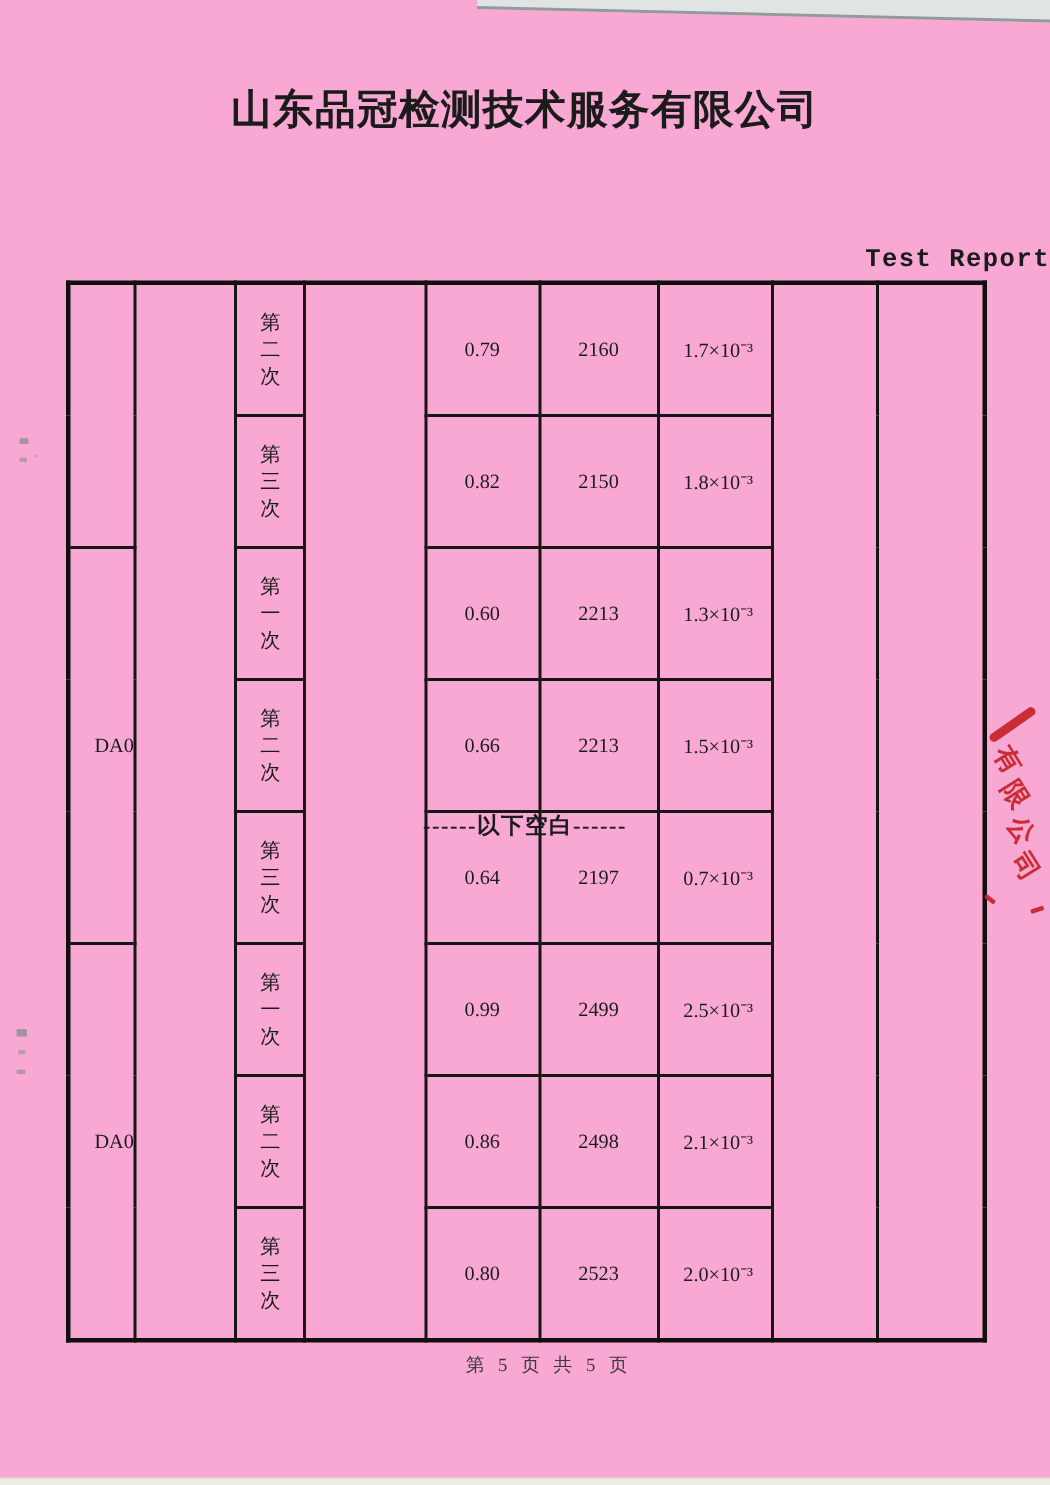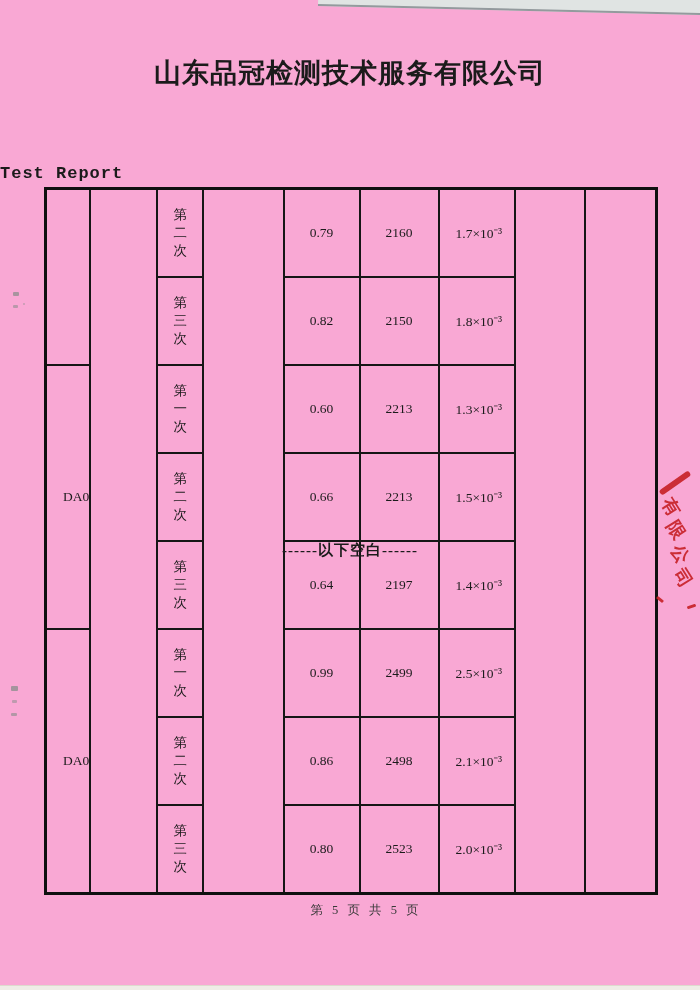--- a/index.html
+++ b/index.html
@@ -35,21 +35,21 @@
   .company-en {
     position:absolute; top:95px; left:0; width:100%; text-align:center;
     font-family:"Liberation Serif", serif; font-weight:bold; font-size:15.5px;
   }
   .title-cn {
     position:absolute; top:129px; left:0; width:100%; text-align:center;
     font-family:"DejaVu Sans", sans-serif; font-weight:bold;
     font-size:29px; letter-spacing:3px;
   }
   .title-en {
-    position:absolute; top:164px; left:0; width:100%; text-align:left;
+    position:absolute; top:164px; left:0; width:100%; text-align:right;
     font-family:"Liberation Mono", monospace; font-weight:bold;
     font-size:17px; letter-spacing:1px;
   }
 
   
   .report-table {
     position:absolute; left:44px; top:187px;
     border-collapse:collapse; table-layout:fixed; width:611px;
     border:3px solid #101010;
   }
@@ -147,21 +147,21 @@
       <tr>
         <td class="c-trial">第二次</td>
         <td class="c-num">0.66</td>
         <td class="c-num">2213</td>
         <td class="c-num">1.5×10⁻³</td>
       </tr>
       <tr>
         <td class="c-trial">第三次</td>
         <td class="c-num">0.64</td>
         <td class="c-num">2197</td>
-        <td class="c-num">1.4×10⁻³</td>
+        <td class="c-num">0.7×10⁻³</td>
       </tr>
       <tr>
         <td class="c-sample" rowspan="3">DA004</td>
         <td class="c-trial">第一次</td>
         <td class="c-num">0.99</td>
         <td class="c-num">2499</td>
         <td class="c-num">2.5×10⁻³</td>
       </tr>
       <tr>
         <td class="c-trial">第二次</td>

